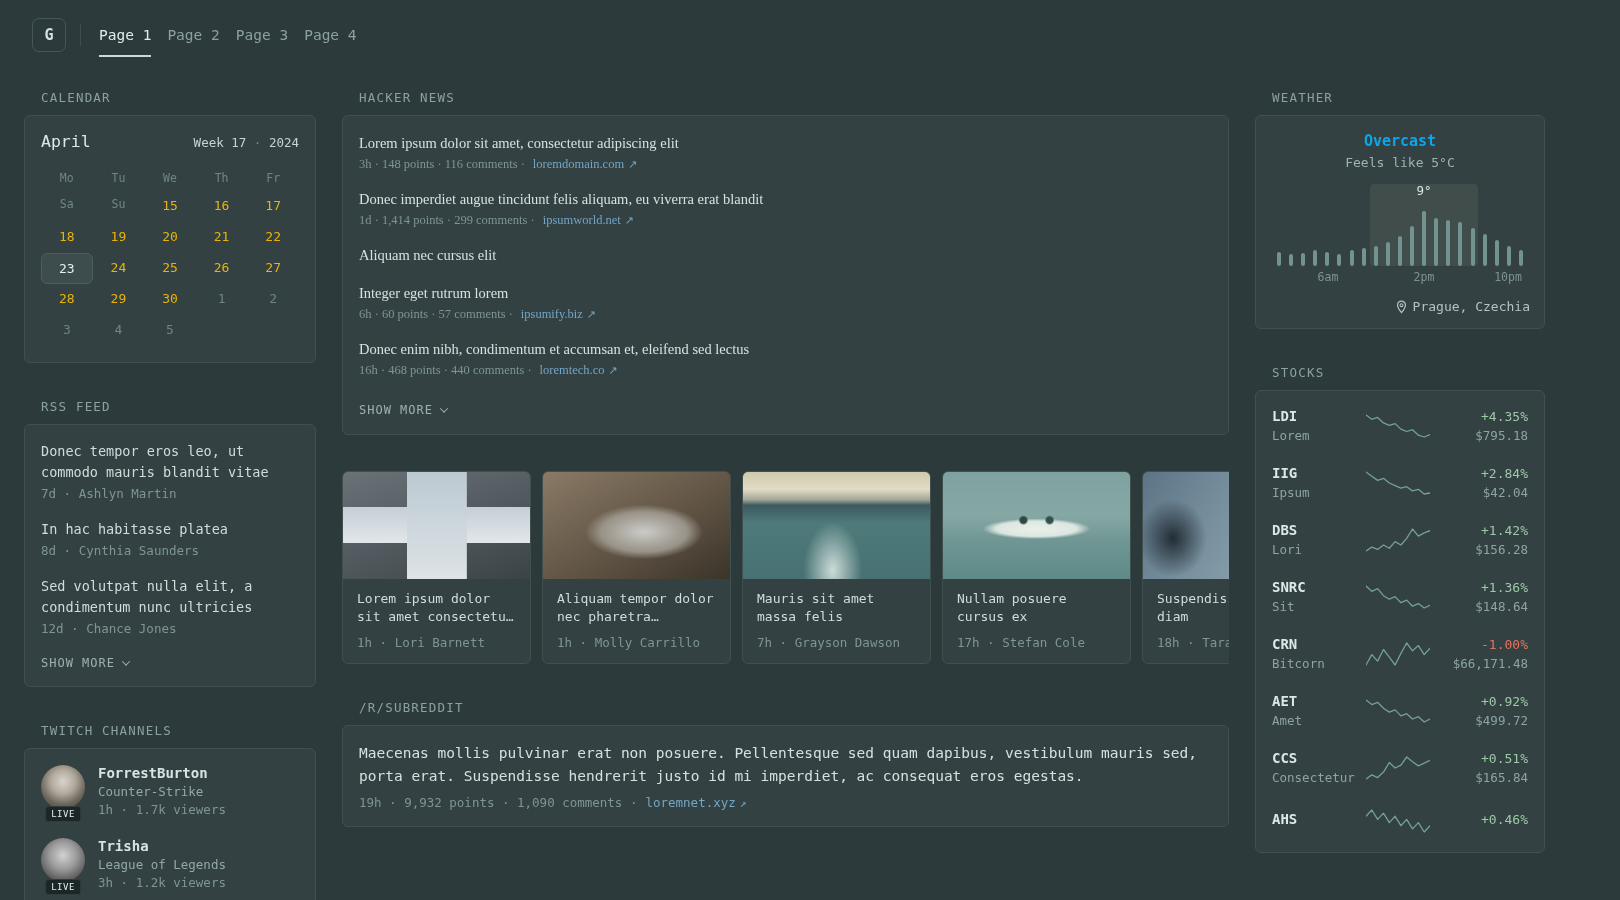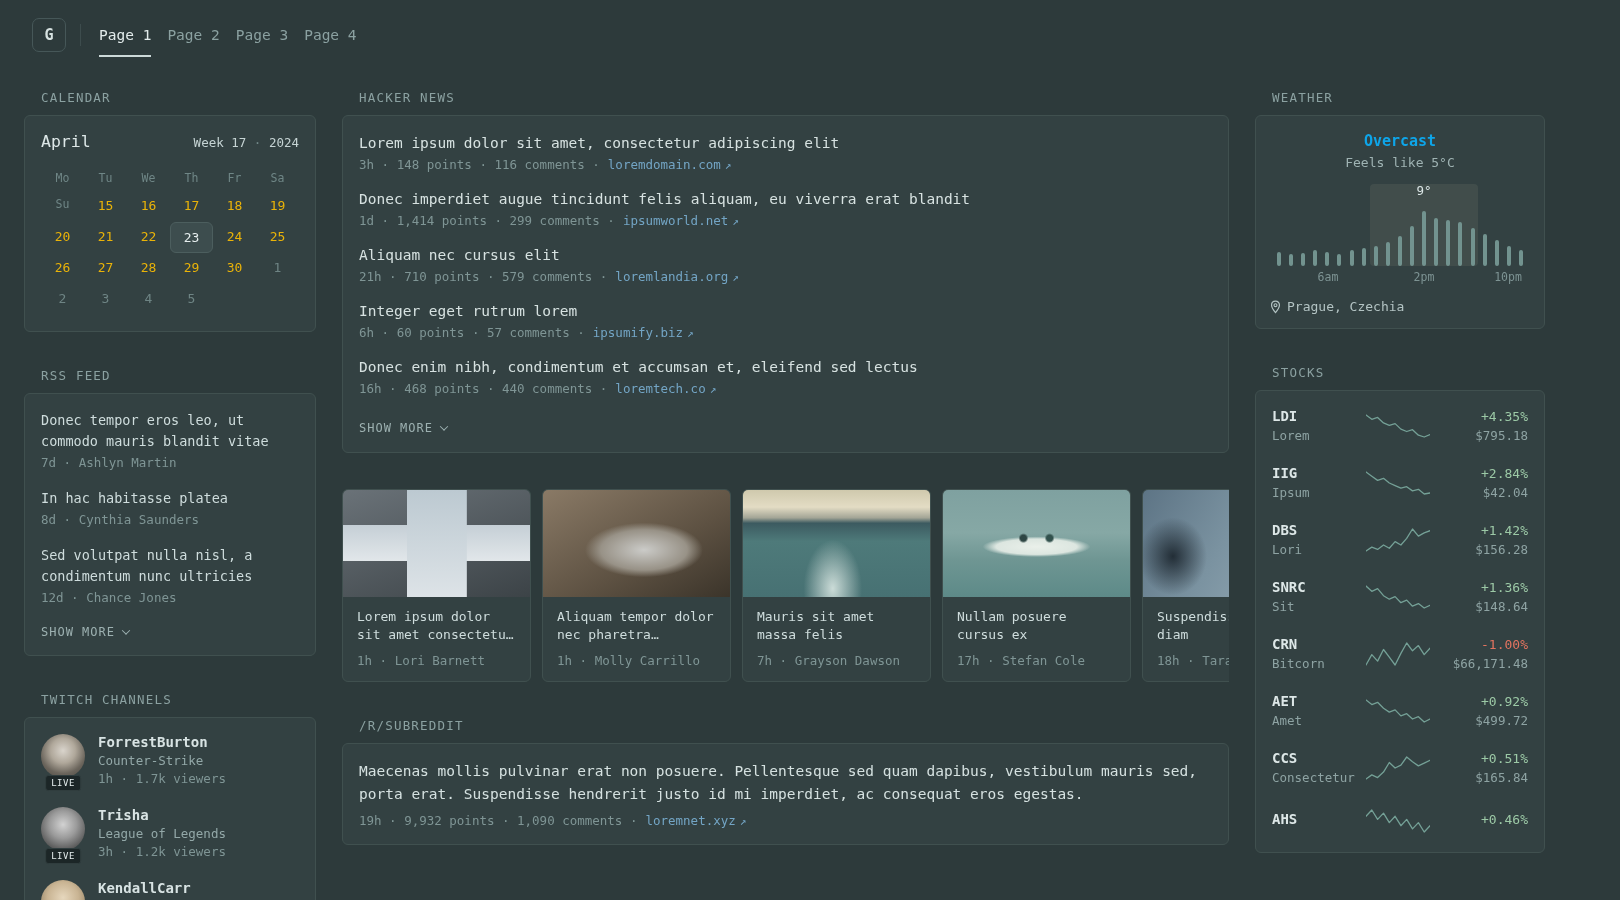--- a/index.html
+++ b/index.html
@@ -40,21 +40,21 @@
   .card {
     background:#334142; border:1px solid #40504f; border-radius:6px;
     padding:16px;
   }
 
   
   .cal-head { display:flex; justify-content:space-between; align-items:baseline; margin-bottom:14px; }
   .cal-month { font-size:16.5px; font-weight:normal; color:#dde7e7; }
   .cal-week { font-size:12.5px; color:#c6d4d4; }
   .cal-week .dimsep { color:#718888; }
-  .cal-grid { display:grid; grid-template-columns:repeat(6,1fr); row-gap:0; }
+  .cal-grid { display:grid; grid-template-columns:repeat(5,1fr); row-gap:0; }
   .cal-dh { text-align:center; font-size:11.5px; color:#6f8686; height:26px; line-height:26px; }
   .cal-cell {
     text-align:center; font-size:13px; color:#eab308;
     height:31px; line-height:29px;
   }
   .cal-cell.dim { color:#6e8484; }
   .cal-cell.selected {
     background:#3d4d4e; border:1px solid #4c5e5e; border-radius:6px;
     color:#e6eeee;
   }
@@ -85,21 +85,21 @@
     position:absolute; bottom:-5px; left:50%; transform:translateX(-50%);
     background:#1c2627; border:1px solid #303d3e; color:#e4ecec;
     font-size:9px; letter-spacing:.5px; padding:2px 5px; border-radius:3px;
   }
   .tw-name { font-size:14px; font-weight:bold; color:#d8e3e3; cursor:pointer; }
   .tw-game { font-size:12.5px; color:#93a8a8; margin-top:3px; }
   .tw-meta { font-size:12.5px; color:#7f9595; margin-top:3px; }
 
   
   .hn-card { padding:17px 16px; }
-  .hn-item { margin-bottom:17px; }
+  .hn-item { margin-bottom:17px;font-family:Liberation Serif, serif; }
   .hn-title { font-size:14.5px; line-height:21px; color:#d7e2e1; cursor:pointer; }
   .hn-card .show-more { margin-top:8px; }
 
   
   .videos-row { display:flex; gap:11px; overflow:hidden; }
   .video-card {
     width:189px; flex-shrink:0; background:#334142; border:1px solid #40504f;
     border-radius:6px; overflow:hidden; cursor:pointer;
   }
   .thumb { height:107px; }
@@ -133,21 +133,21 @@
   .weather-card { text-align:center; padding:16px 14px 14px; }
   .w-cond { font-size:15px; font-weight:bold; color:#0ea5e9; }
   .w-feels { font-size:13px; color:#9fb3b3; margin-top:5px; }
   .w-chart { position:relative; height:82px; margin:14px 4px 4px; }
   .w-chart .daylight { position:absolute; top:0; bottom:0; background:rgba(224,229,194,.08); border-radius:4px; }
   .w-chart .bars { position:absolute; left:0; right:0; top:0; bottom:0; display:flex; justify-content:space-between; align-items:flex-end; padding:0 3px; }
   .w-chart .bar { width:4px; border-radius:2px; background:#72938f; }
   .peak-label { position:absolute; top:-1px; transform:translateX(-50%); font-size:12.5px; color:#dbe6e6; }
   .time-labels { position:relative; height:16px; margin:2px 4px 0; }
   .time-labels span { position:absolute; transform:translateX(-50%); font-size:11.5px; color:#7d9393; }
-  .w-loc { display:flex; align-items:center; justify-content:flex-start; gap:6px; margin-top:13px; font-size:13px; color:#b3c3c3; }
+  .w-loc { display:flex; align-items:center; justify-content:flex-end; gap:6px; margin-top:13px; font-size:13px; color:#b3c3c3; }
 
   
   .stocks-card { padding:6px 16px; }
   .stock-row {
     display:grid; grid-template-columns:1fr 70px 92px; align-items:center;
     padding:11px 0; cursor:pointer;
   }
   .stock-symbol { font-size:14px; font-weight:bold; color:#dde7e7; }
   .stock-name { font-size:12.5px; color:#8ea3a3; margin-top:4px; }
   .stock-spark svg { display:block; }
@@ -223,21 +223,21 @@
       <div class="card">
         <div class="rss-item">
           <div class="rss-title">Donec tempor eros leo, ut commodo mauris blandit vitae</div>
           <div class="meta">7d · Ashlyn Martin</div>
         </div>
         <div class="rss-item">
           <div class="rss-title">In hac habitasse platea</div>
           <div class="meta">8d · Cynthia Saunders</div>
         </div>
         <div class="rss-item">
-          <div class="rss-title">Sed volutpat nulla nisl, a condimentum nunc ultricies</div>
+          <div class="rss-title">Sed volutpat nulla elit, a condimentum nunc ultricies</div>
           <div class="meta">12d · Chance Jones</div>
         </div>
         <div class="show-more">
             <span>SHOW MORE</span>
             <span class="chev"></span>
           </div>
       </div>
     </section>
 
     <section>
@@ -285,21 +285,20 @@
         <div class="hn-item">
           <div class="hn-title">Lorem ipsum dolor sit amet, consectetur adipiscing elit</div>
           <div class="meta"><span>3h · 148 points · 116 comments ·</span><a class="link"><span>loremdomain.com</span><span class="ext">↗</span></a></div>
         </div>
         <div class="hn-item">
           <div class="hn-title">Donec imperdiet augue tincidunt felis aliquam, eu viverra erat blandit</div>
           <div class="meta"><span>1d · 1,414 points · 299 comments ·</span><a class="link"><span>ipsumworld.net</span><span class="ext">↗</span></a></div>
         </div>
         <div class="hn-item">
           <div class="hn-title">Aliquam nec cursus elit</div>
-          <div class="meta"><span>21h · 710 points · 579 comments ·</span><a class="link"><span>loremlandia.org</span><span class="ext">↗</span></a></div>
         </div>
         <div class="hn-item">
           <div class="hn-title">Integer eget rutrum lorem</div>
           <div class="meta"><span>6h · 60 points · 57 comments ·</span><a class="link"><span>ipsumify.biz</span><span class="ext">↗</span></a></div>
         </div>
         <div class="hn-item">
           <div class="hn-title">Donec enim nibh, condimentum et accumsan et, eleifend sed lectus</div>
           <div class="meta"><span>16h · 468 points · 440 comments ·</span><a class="link"><span>loremtech.co</span><span class="ext">↗</span></a></div>
         </div>
         <div class="show-more">

